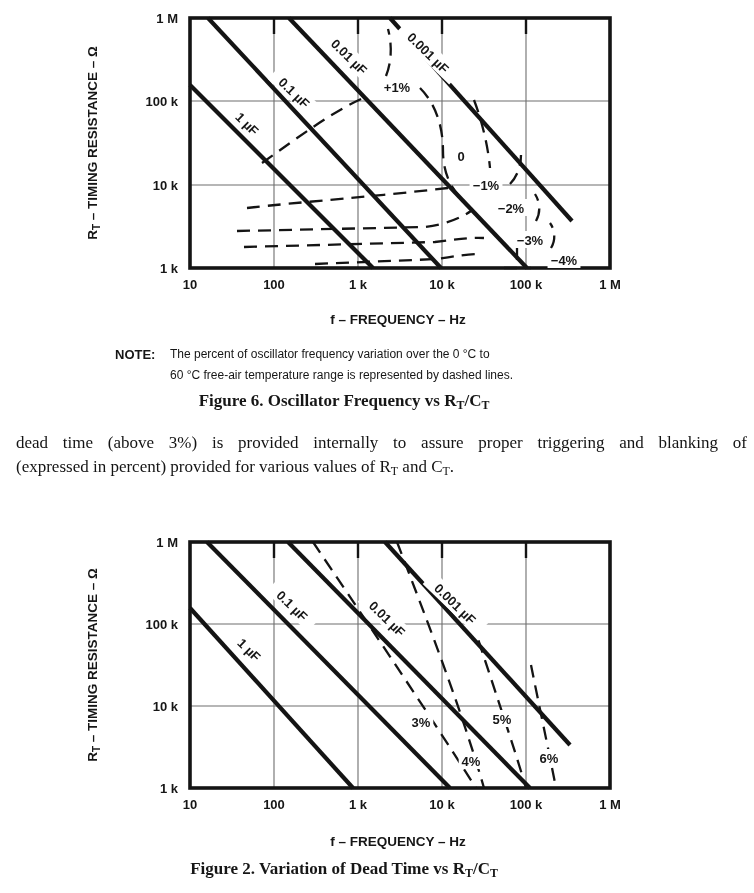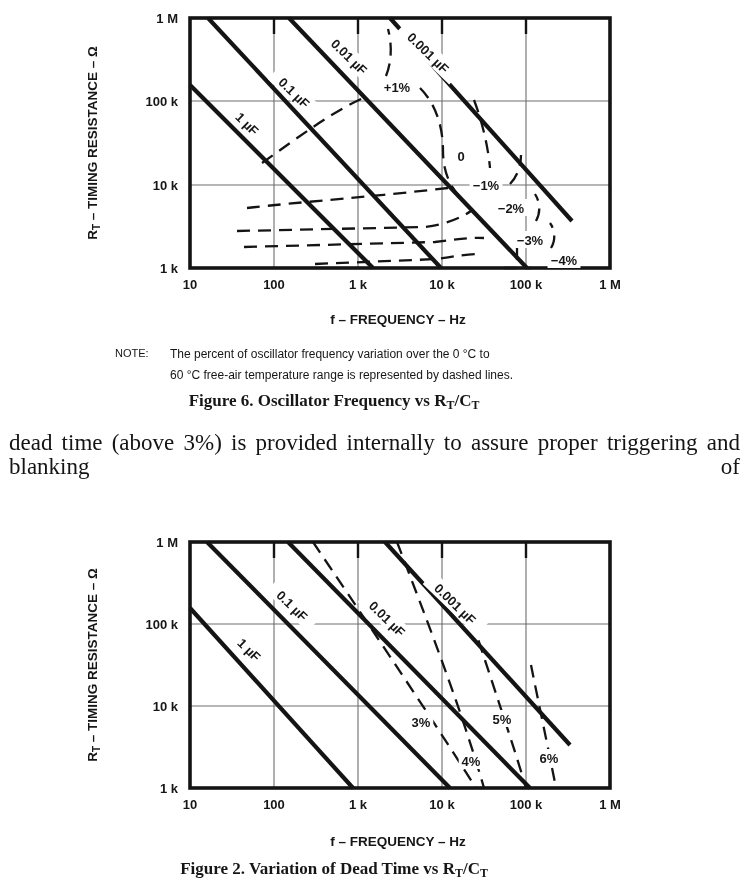--- a/index.html
+++ b/index.html
@@ -18,32 +18,32 @@
   .capline{stroke:#141414;stroke-width:4.2;stroke-linecap:butt;}
   .dash{fill:none;stroke:#141414;stroke-width:2.3;stroke-dasharray:13 8;}
 
   text{fill:#161616;}
   .ticklabel{font:bold 13px "Liberation Sans",sans-serif;}
   .clabel{font:bold 13px "Liberation Sans",sans-serif;}
   .caplabel{font:bold 13px "Liberation Sans",sans-serif;}
   .axistitle{font:bold 13.5px "Liberation Sans",sans-serif;}
 
   
-  .note-label{position:absolute;left:115px;top:347px;font-size:11px;}
+  .note-label{position:absolute;left:115px;top:347px;font-size:13px;font-weight:bold;}
   .note-line{position:absolute;left:170px;width:460px;font-size:12px;}
   .caption{
-    position:absolute;left:47px;width:574px;text-align:center;
+    position:absolute;left:57px;width:574px;text-align:center;
     font-family:"Liberation Serif",serif;font-weight:bold;font-size:17px;
   }
   .caption sub,.para sub{
     font-size:70%;vertical-align:-0.22em;line-height:0;
   }
   .para{
-    position:absolute;left:9px;top:431px;width:731px;
-    font-family:"Liberation Serif",serif;font-size:23px;color:#141414;
+    position:absolute;left:16px;top:431px;width:731px;
+    font-family:"Liberation Serif",serif;font-size:17px;color:#141414;
   }
   .para-line{line-height:24.2px;white-space:nowrap;}
   .para-line.jline{white-space:normal;text-align:justify;text-align-last:justify;}
 </style>
 </head>
 <body>
 
 <svg id="fig6-svg" viewBox="0 0 754 340">
     <line x1="274" y1="18" x2="274" y2="268" class="grid"></line>
     <line x1="358" y1="18" x2="358" y2="268" class="grid"></line>
@@ -194,15 +194,16 @@
   </svg>
 
 <div class="note-label">NOTE:</div>
 <div class="note-line" style="top:347px">The percent of oscillator frequency variation over the 0 °C to</div>
 <div class="note-line" style="top:368px">60 °C free-air temperature range is represented by dashed lines.</div>
 
 <div class="caption" style="top:391px"><span>Figure 6. Oscillator Frequency vs R</span><sub>T</sub><span>/C</span><sub>T</sub></div>
 
 <div class="para">
   <div class="para-line jline">dead time (above 3%) is provided internally to assure proper triggering and blanking of</div>
+  <div class="para-line"><span>(expressed in percent) provided for various values of R</span><sub>T</sub><span> and C</span><sub>T</sub><span>.</span></div>
 </div>
 
 <div class="caption" style="top:859px"><span>Figure 2. Variation of Dead Time vs R</span><sub>T</sub><span>/C</span><sub>T</sub></div>
 
 </body></html>

